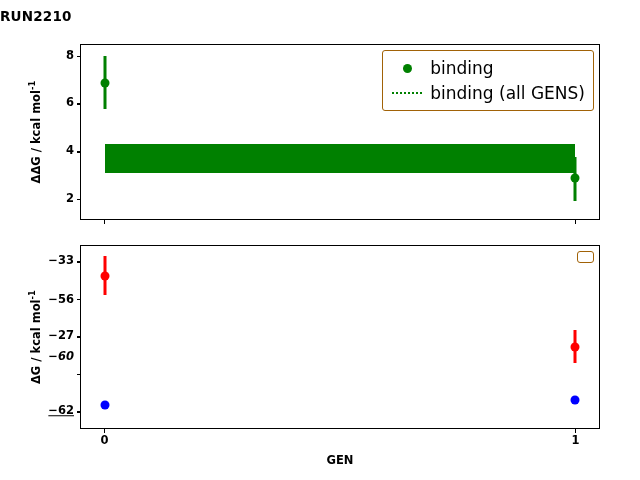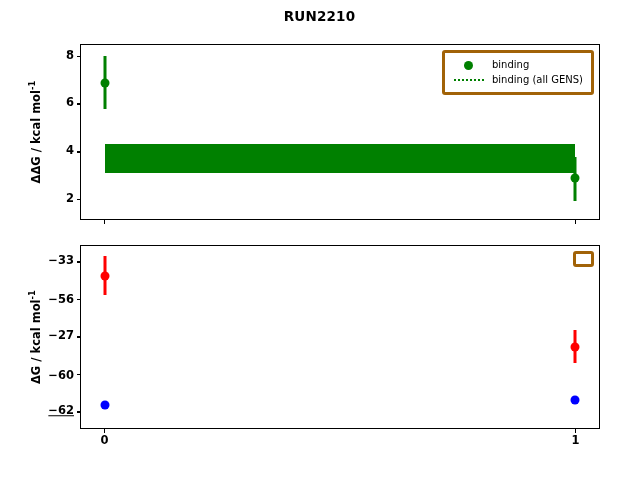--- a/index.html
+++ b/index.html
@@ -19,21 +19,21 @@
     position: absolute;
     left: 0; top: 0;
     width: 640px;
     height: 480px;
   }
   .fig-title {
     position: absolute;
     left: 0;
     top: 8px;
     width: 639px;
-    text-align: center;
+    text-align: left;
     font-size: 13.5px;
     font-weight: bold;
     letter-spacing: 0.2px;
   }
 
   
   .axes {
     position: absolute;
     box-sizing: border-box;
     border: 1.6px solid #000000;
@@ -147,24 +147,24 @@
   }
   .band {
     position: absolute;
   }
 
   
   .legend {
     position: absolute;
     box-sizing: border-box;
     background: #ffffff;
-    border: 3px solid #a16207;
+    border: 1px solid #a16207;
     border-radius: 3px;
     padding: 5px 8px 5px 7px;
-    font-size: 10px;
+    font-size: 17px;
     line-height: 1.45;
   }
   #legend-top { right: 5px; top: 5px; }
   #legend-bottom { right: 5px; top: 5px; }
   .legend-row {
     display: flex;
     align-items: center;
     white-space: nowrap;
   }
   .legend-key {
@@ -238,21 +238,21 @@
     <div class="ylabel" id="ylabel-bottom">ΔG / kcal mol<sup>-1</sup></div>
 
     <div id="bottom-ticks">
         <div class="ytick" style="top: 15.0103px;"></div>
         <div class="ytick-label" style="top: 15.0103px;">−33</div>
         <div class="ytick" style="top: 52.5361px;"></div>
         <div class="ytick-label" style="top: 54px;">−56</div>
         <div class="ytick" style="top: 90.0619px;"></div>
         <div class="ytick-label" style="top: 90.0619px;">−27</div>
         <div class="ytick" style="top: 127.588px;"></div>
-        <div class="ytick-label" style="top: 130px;">−60</div>
+        <div class="ytick-label" style="top: 111px; font-style: italic;">−60</div>
         <div class="ytick" style="top: 165.113px;"></div>
         <div class="ytick-label" style="top: 165.113px; text-decoration: underline;">−62</div>
       </div>
     <div id="bottom-xticks">
         <div class="xtick" style="left: 22.7455px;"></div>
         <div class="xtick-label" style="left: 23.5455px;">0</div>
         <div class="xtick" style="left: 493.655px;"></div>
         <div class="xtick-label" style="left: 494.455px;">1</div>
       </div>
 
@@ -260,18 +260,19 @@
         <div class="errbar" style="left: 23.5455px; top: 157.045px; height: 3.00206px; background: rgb(0, 0, 255);"></div>
         <div class="marker" style="left: 23.5455px; top: 158.546px; background: rgb(0, 0, 255);"></div>
         <div class="errbar" style="left: 494.455px; top: 152.355px; height: 3.00206px; background: rgb(0, 0, 255);"></div>
         <div class="marker" style="left: 494.455px; top: 153.856px; background: rgb(0, 0, 255);"></div>
         <div class="errbar" style="left: 23.5455px; top: 10.3196px; height: 38.4639px; background: rgb(255, 0, 0);"></div>
         <div class="marker" style="left: 23.5455px; top: 30.0206px; background: rgb(255, 0, 0);"></div>
         <div class="errbar" style="left: 494.455px; top: 84.433px; height: 32.8351px; background: rgb(255, 0, 0);"></div>
         <div class="marker" style="left: 494.455px; top: 101.32px; background: rgb(255, 0, 0);"></div>
       </div>
 
+    <div class="xlabel">GEN</div>
 
     <div class="legend" id="legend-bottom">
       </div>
   </div>
 
 </div>
 
 </body></html>

